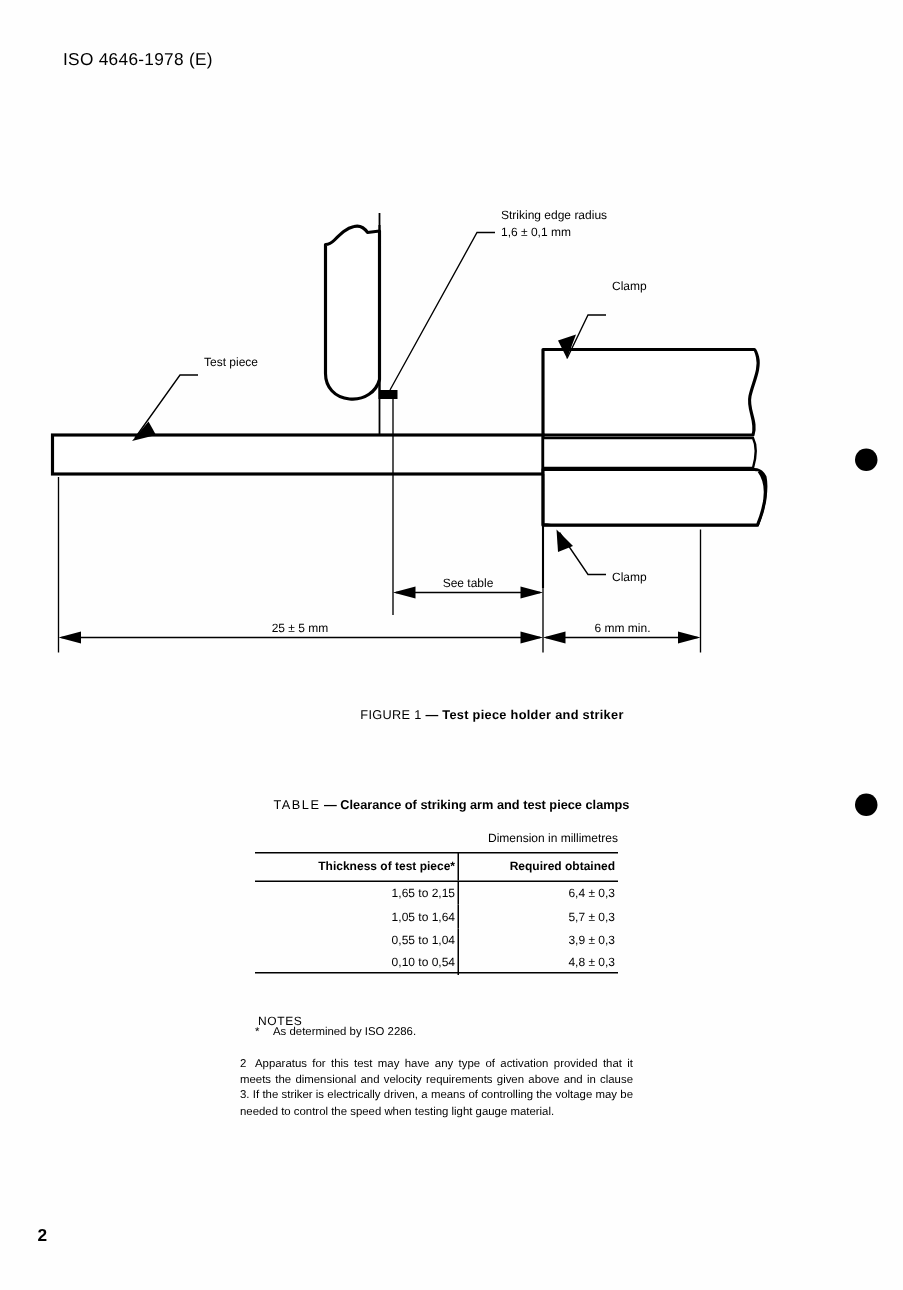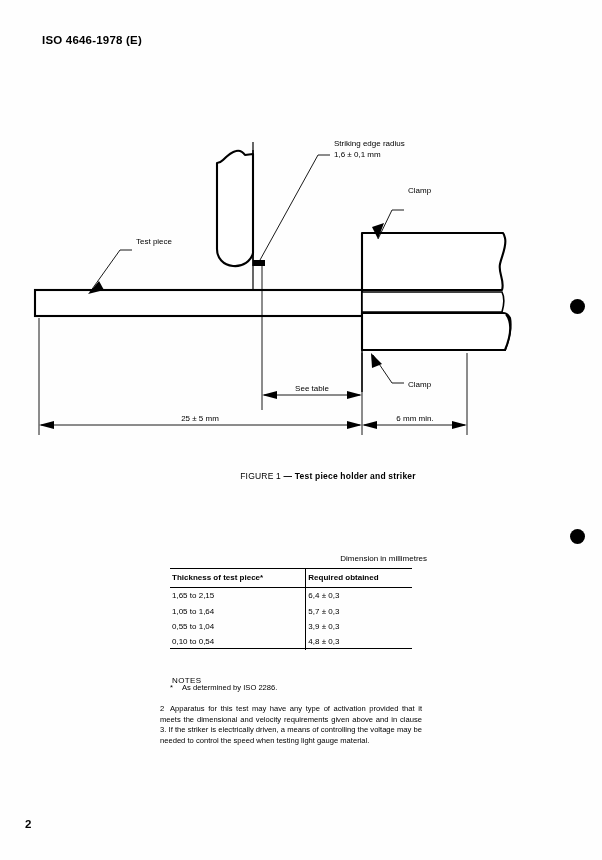--- a/index.html
+++ b/index.html
@@ -18,21 +18,21 @@
   .page {
     position: absolute;
     inset: 0;
     background: #fefefe;
   }
   .doc-header {
     position: absolute;
     left: 28px;
     top: 34px;
     font-size: 11.5px;
-    font-weight: bold;
+    font-weight: normal;
     letter-spacing: 0.2px;
     padding-left: 14px;
   }
   .page-number {
     position: absolute;
     left: 25px;
     top: 818px;
     font-size: 11.5px;
     font-weight: bold;
   }
@@ -71,38 +71,38 @@
     left: 0;
     top: 531px;
     width: 602px;
     text-align: center;
     font-size: 8.5px;
     font-weight: bold;
   }
   .table-caption .tbl-word { font-weight: normal; letter-spacing: 1px; }
   .dimension-note {
     position: absolute;
-    left: 15px;
+    left: 0;
     top: 554px;
     width: 412px;
     text-align: right;
     font-size: 8px;
   }
 
   table.clearance {
     position: absolute;
     left: 170px;
     top: 568px;
     width: 242px;
     border-collapse: collapse;
     font-size: 8px;
   }
   table.clearance th,
   table.clearance td {
-    text-align: left;
+    text-align: right;
     border: none;
   }
   table.clearance th {
     font-size: 8px;
     font-weight: bold;
     padding: 5px 2px 5px 2px;
     border-bottom: 1.3px solid #000;
   }
   table.clearance td {
     padding: 3.2px 2px;
@@ -264,20 +264,25 @@
 
     </svg>
   </div>
 
   <div class="figure-caption">
     <span class="fig-word">FIGURE 1</span>
     <span>—</span>
     <span>Test piece holder and striker</span>
   </div>
 
+  <div class="table-caption">
+    <span class="tbl-word">TABLE</span>
+    <span>—</span>
+    <span>Clearance of striking arm and test piece clamps</span>
+  </div>
 
   <div class="dimension-note">Dimension in millimetres</div>
 
   <div class="tbl-rule-top"></div>
   <table class="clearance">
     <thead>
       <tr>
         <th>Thickness of test piece*</th>
         <th class="col-sep">Required obtained</th>
       </tr>

